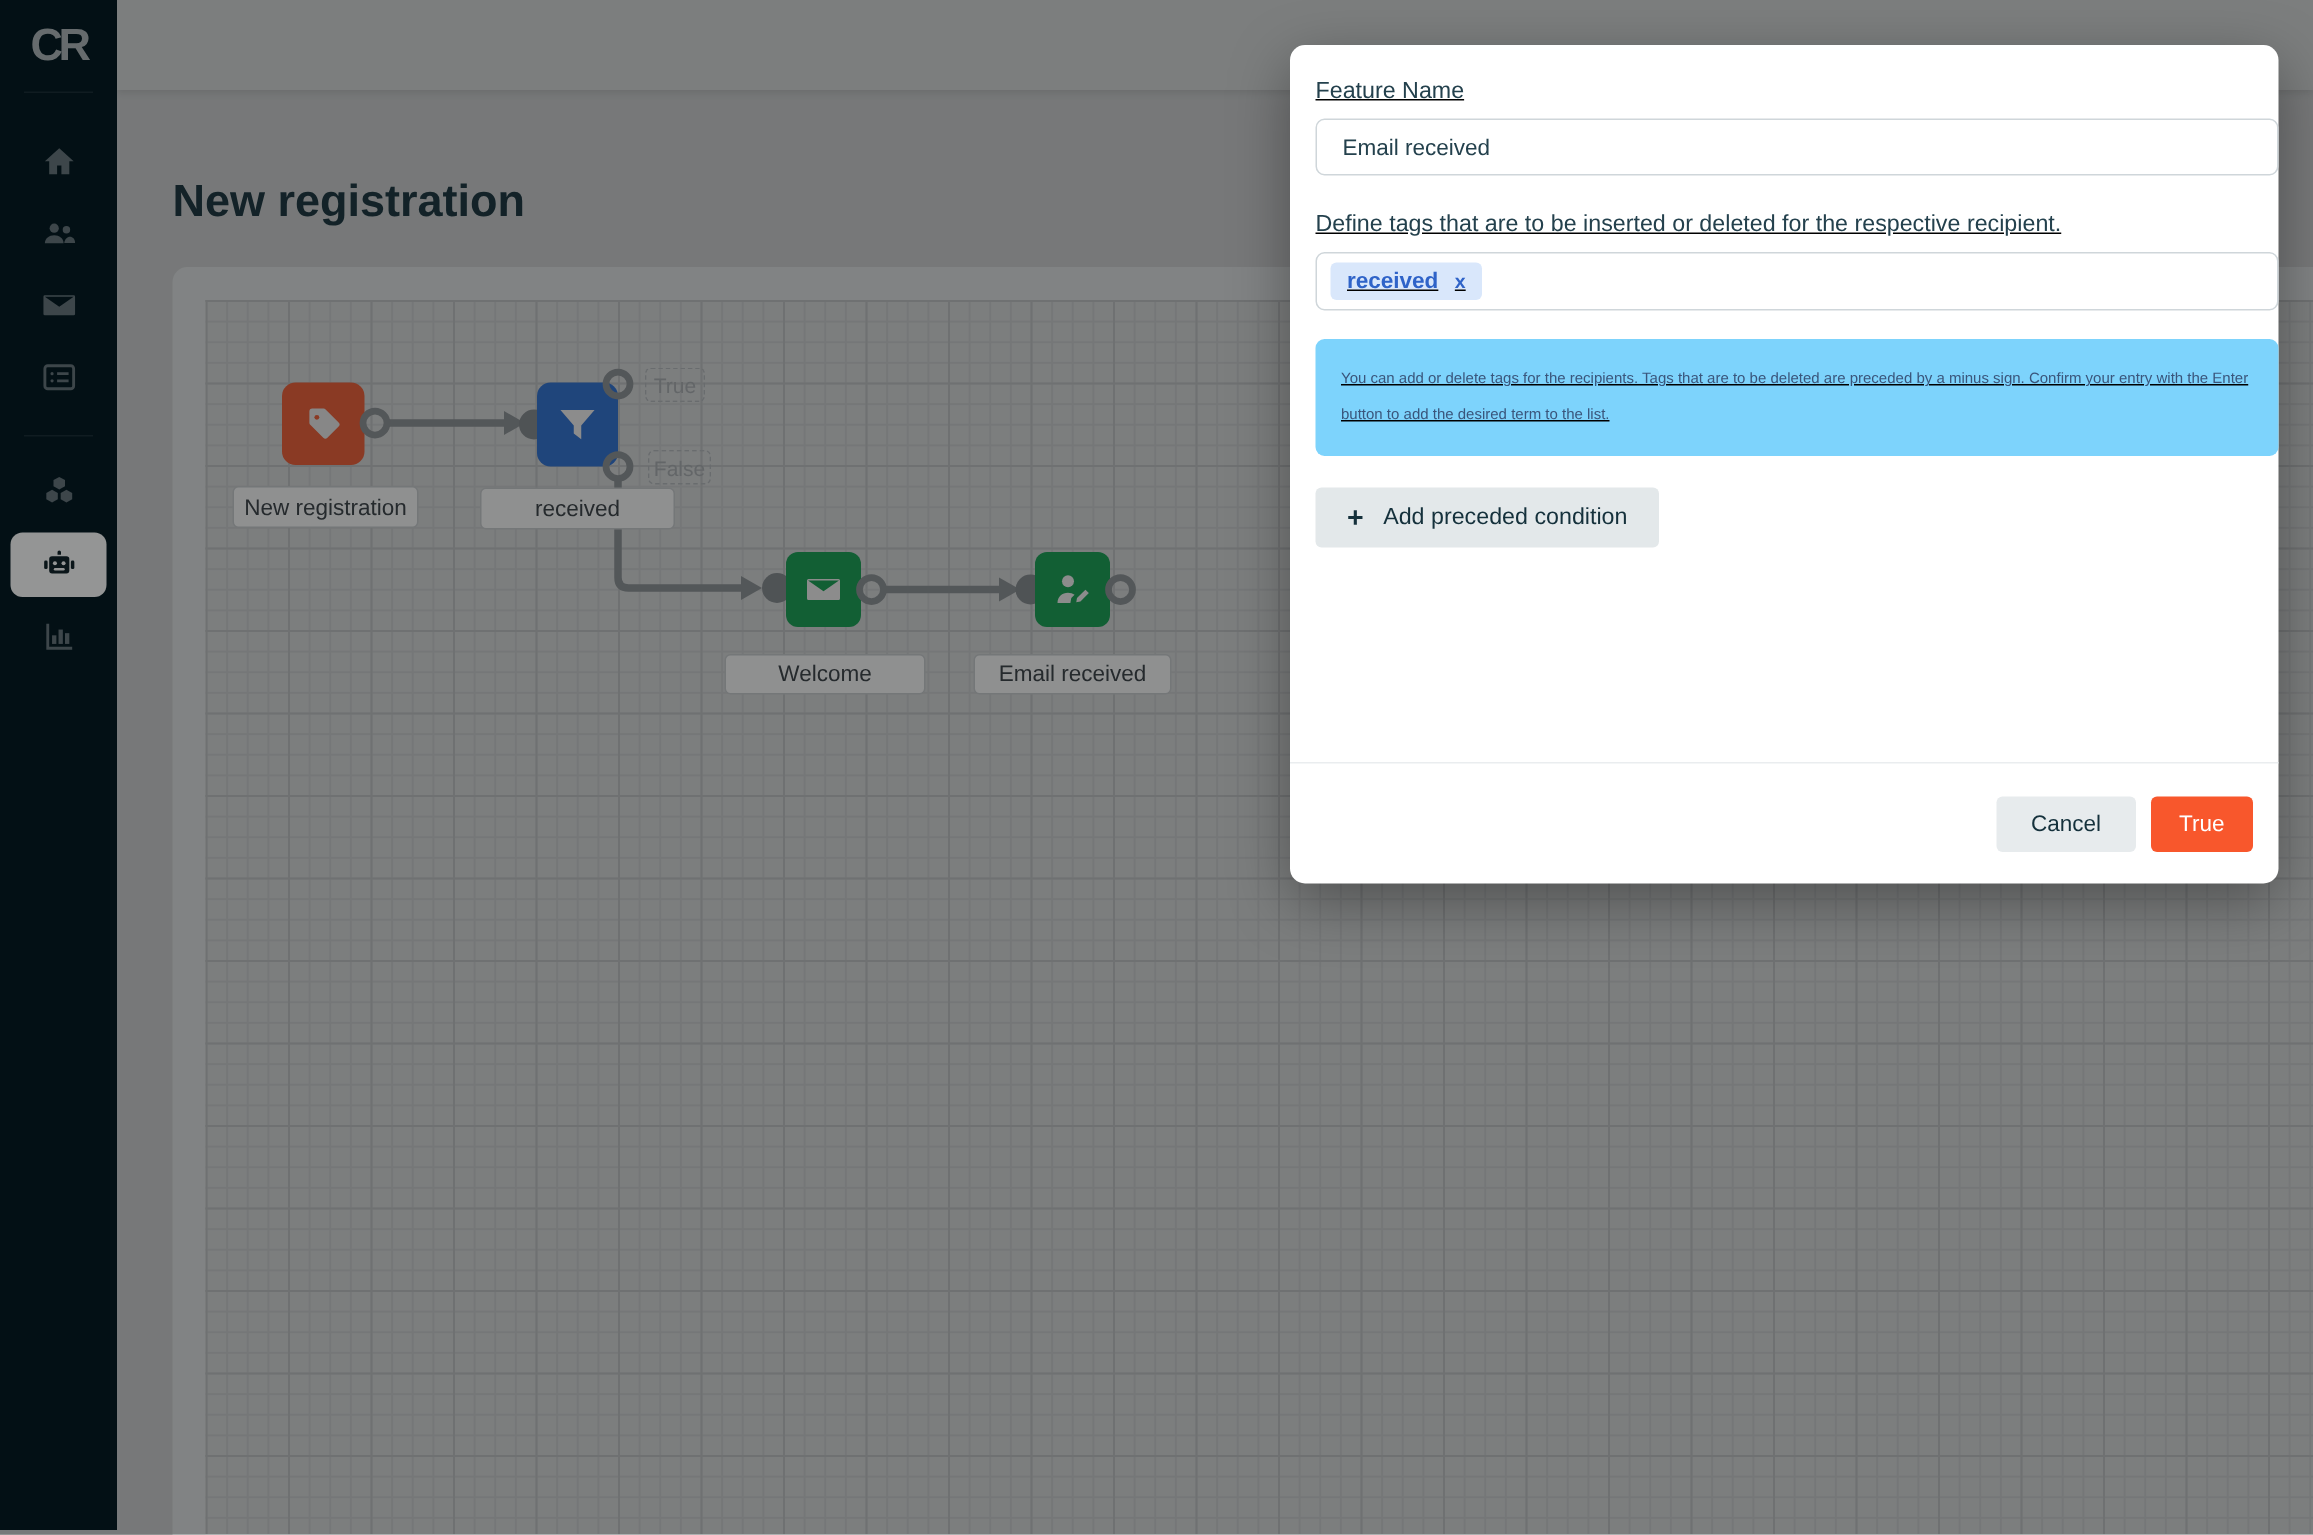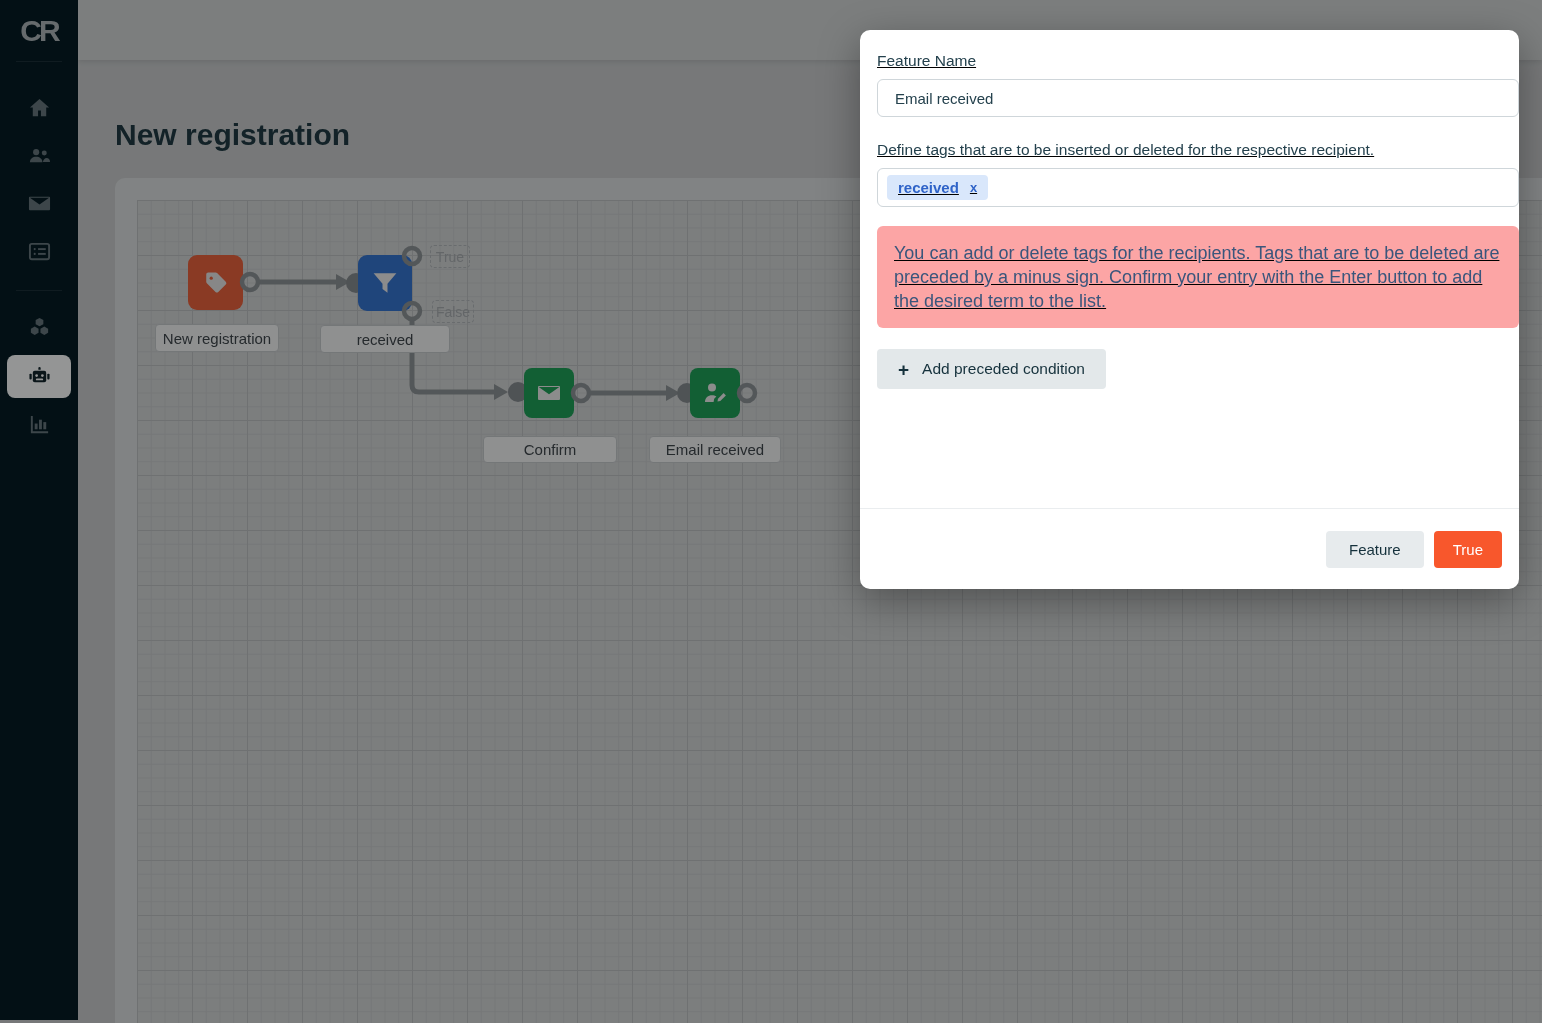--- a/index.html
+++ b/index.html
@@ -59,21 +59,21 @@
   .modal-close{width:24px;height:24px;display:flex;align-items:center;justify-content:center;color:#6f797f;cursor:pointer;background:none;border:none;padding:0;}
   .modal-body{padding:22px 0 0 17px;text-decoration:underline;}
   .field-label{font-size:15.5px;color:#24414d;margin-bottom:9px;}
   .text-input{width:100%;box-sizing:border-box;height:38px;border:1px solid #cfd6da;border-radius:6px;
     font-size:15px;color:#24414d;padding:0 17px;font-family:"Liberation Sans",sans-serif;outline:none;background:#fff;}
   .tags-input{width:100%;box-sizing:border-box;height:39px;border:1px solid #cfd6da;border-radius:6px;background:#fff;
     display:flex;align-items:center;padding:0 9px;margin-bottom:19px;cursor:text;}
   .tag-chip{display:inline-flex;align-items:center;background:#d9e7fb;border-radius:4px;padding:4px 11px;}
   .tag-chip .tag-text{font-size:15px;font-weight:bold;color:#2f63c8;}
   .tag-chip .tag-remove{font-size:13px;font-weight:bold;color:#2f63c8;margin-left:11px;cursor:pointer;}
-  .info-box{background:#fca5a5;border-radius:6px;padding:15px 17px;font-size:18px;line-height:24px;color:#3a567c;margin-bottom:21px;}
+  .info-box{background:#7dd3fc;border-radius:6px;padding:15px 17px;font-size:10px;line-height:24px;color:#3a567c;margin-bottom:21px;}
   .section-text{font-size:15.5px;color:#24414d;margin-bottom:21px;}
   .add-condition-btn{display:inline-flex;align-items:center;gap:13px;background:#e3e8ea;border:none;border-radius:4px;
     padding:0 21px;height:40px;font-size:15.5px;color:#15313c;cursor:pointer;font-family:"Liberation Sans",sans-serif;}
   .add-condition-btn .plus{font-size:19px;font-weight:bold;line-height:1;}
   .modal-footer{position:absolute;left:0;right:0;bottom:0;height:81px;border-top:1px solid #eaedef;
     display:flex;align-items:center;justify-content:flex-end;gap:10px;padding:0 17px;box-sizing:border-box;}
   .btn{border:none;border-radius:4px;height:37px;font-size:15px;cursor:pointer;font-family:"Liberation Sans",sans-serif;}
   .btn-cancel{background:#e7ebed;color:#15313c;padding:0 23px;}
   .btn-save{background:#f8572c;color:#ffffff;padding:0 19px;}
 </style>
@@ -186,21 +186,21 @@
 <div class="flow-node node-useredit">
   <svg viewBox="0 0 24 24" fill="#e9e9e9">
       <circle cx="9" cy="6.5" r="4"></circle>
       <path d="M2 21c0-4.2 3.1-6.8 7-6.8 1.7 0 3.2.5 4.4 1.3l-2.2 2.2-.6 3.3z"></path>
       <path d="M14.5 20.5l.5-2.8 5.6-5.6 2.3 2.3-5.6 5.6z"></path>
     </svg>
 </div>
 
 <div class="flow-label lbl-newreg">New registration</div>
 <div class="flow-label lbl-received">received</div>
-<div class="flow-label lbl-welcome">Confirm</div>
+<div class="flow-label lbl-welcome">Welcome</div>
 <div class="flow-label lbl-emailreceived">Email received</div>
 <div class="port-label lbl-true">True</div>
 <div class="port-label lbl-false">False</div>
 
 <svg class="edge-layer edges-over" viewBox="0 0 1542 1023">
   <g fill="none" stroke="#8b9194" stroke-width="4.5">
     <circle cx="250" cy="282" r="8"></circle>
     <circle cx="412" cy="256" r="8"></circle>
     <circle cx="412" cy="311" r="8"></circle>
     <circle cx="581" cy="393" r="8"></circle>
@@ -227,16 +227,16 @@
     <div class="info-box">You can add or delete tags for the recipients. Tags that are to be deleted are preceded by a minus sign. Confirm your entry with the Enter button to add the desired term to the list.</div>
 
 
     <button class="add-condition-btn">
       <span class="plus">+</span>
       <span>Add preceded condition</span>
     </button>
   </div>
 
   <div class="modal-footer">
-    <button class="btn btn-cancel">Feature</button>
+    <button class="btn btn-cancel">Cancel</button>
     <button class="btn btn-save">True</button>
   </div>
 </div>
 
 </body></html>

